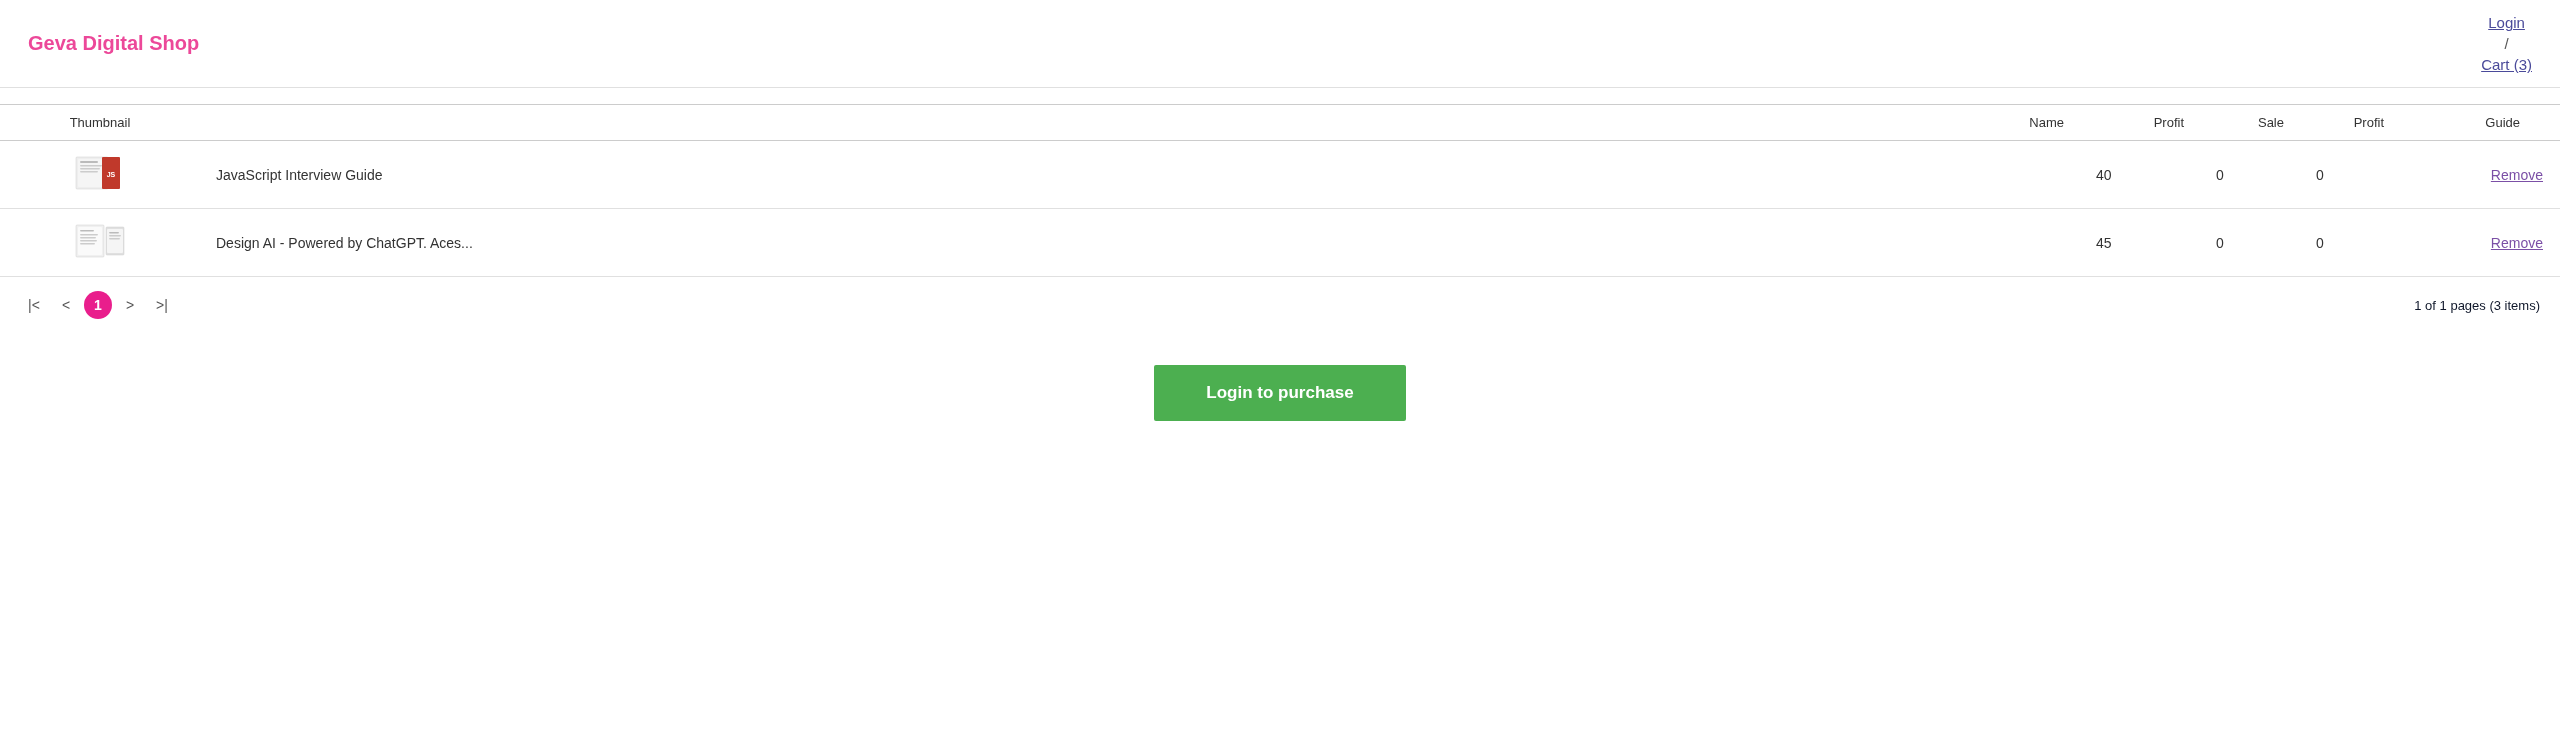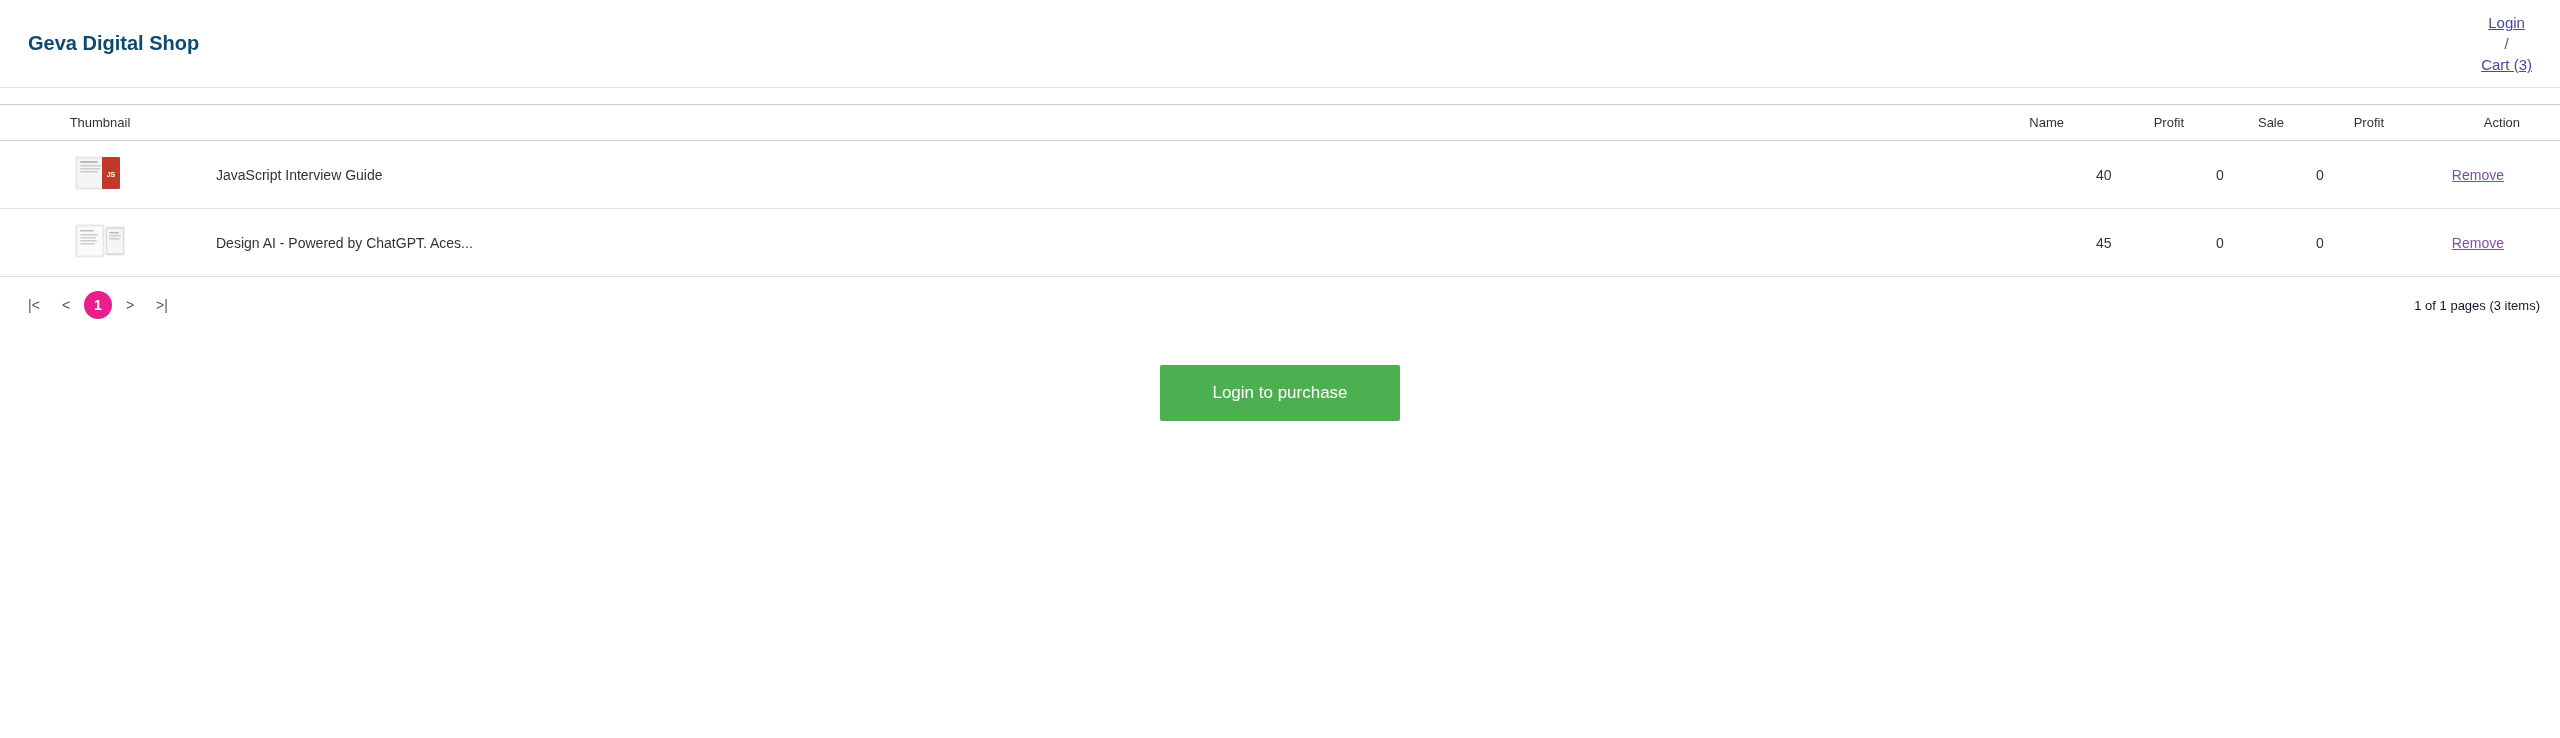--- a/index.html
+++ b/index.html
@@ -20,21 +20,21 @@
       display: flex;
       align-items: center;
       justify-content: space-between;
       padding: 14px 28px;
       border-bottom: 1px solid #e0e0e0;
     }
 
     .header-title {
       font-size: 20px;
       font-weight: bold;
-      color: #0c4a6e;
+      color: #ec4899;
     }
 
     .header-nav {
       display: flex;
       align-items: center;
       gap: 4px;
       font-size: 15px;
       flex-direction: column;
     }
 
@@ -91,21 +91,21 @@
     tbody td {
       padding: 12px 16px;
       vertical-align: middle;
       font-size: 14px;
     }
 
     td.col-thumbnail { text-align: center; }
     td.col-price { }
     td.col-sale { }
     td.col-profit { }
-    td.col-action { text-align: right; padding-right: 56px; }
+    td.col-action { text-align: right; padding-right: 17px; }
 
     .remove-link {
       color: #7b4fa6;
       text-decoration: underline;
       cursor: pointer;
     }
 
     
     .thumb {
       width: 52px;
@@ -171,20 +171,21 @@
 
     .login-purchase-btn {
       background: #4caf50;
       color: #fff;
       border: none;
       padding: 18px 52px;
       font-size: 17px;
       cursor: pointer;
       border-radius: 2px;
       font-family: Arial, sans-serif;
+      font-weight: bold;
     }
   </style>
 </head>
 <body>
 
 <header class="header">
   <span class="header-title">Geva Digital Shop</span>
   <nav class="header-nav">
     <a>Login</a>
     <span class="separator">/</span>
@@ -194,21 +195,21 @@
 
 <div class="table-container">
   <table>
     <thead>
       <tr>
         <th class="col-thumbnail">Thumbnail</th>
         <th class="col-name">Name</th>
         <th class="col-price">Profit</th>
         <th class="col-sale">Sale</th>
         <th class="col-profit">Profit</th>
-        <th class="col-action">Action</th>
+        <th class="col-action">Guide</th>
       </tr>
     </thead>
     <tbody id="table-body">
     <tr>
           <td class="col-thumbnail"><div class="thumb">
               <svg viewBox="0 0 52 40" xmlns="http://www.w3.org/2000/svg">
         <rect x="2" y="4" width="32" height="32" rx="1" fill="#eee" stroke="#ccc" stroke-width="0.5"></rect>
         <rect x="4" y="6" width="28" height="28" rx="1" fill="#f5f5f5"></rect>
         <rect x="6" y="8" width="18" height="2" rx="1" fill="#bbb"></rect>
         <rect x="6" y="12" width="22" height="1.5" rx="1" fill="#ccc"></rect>

